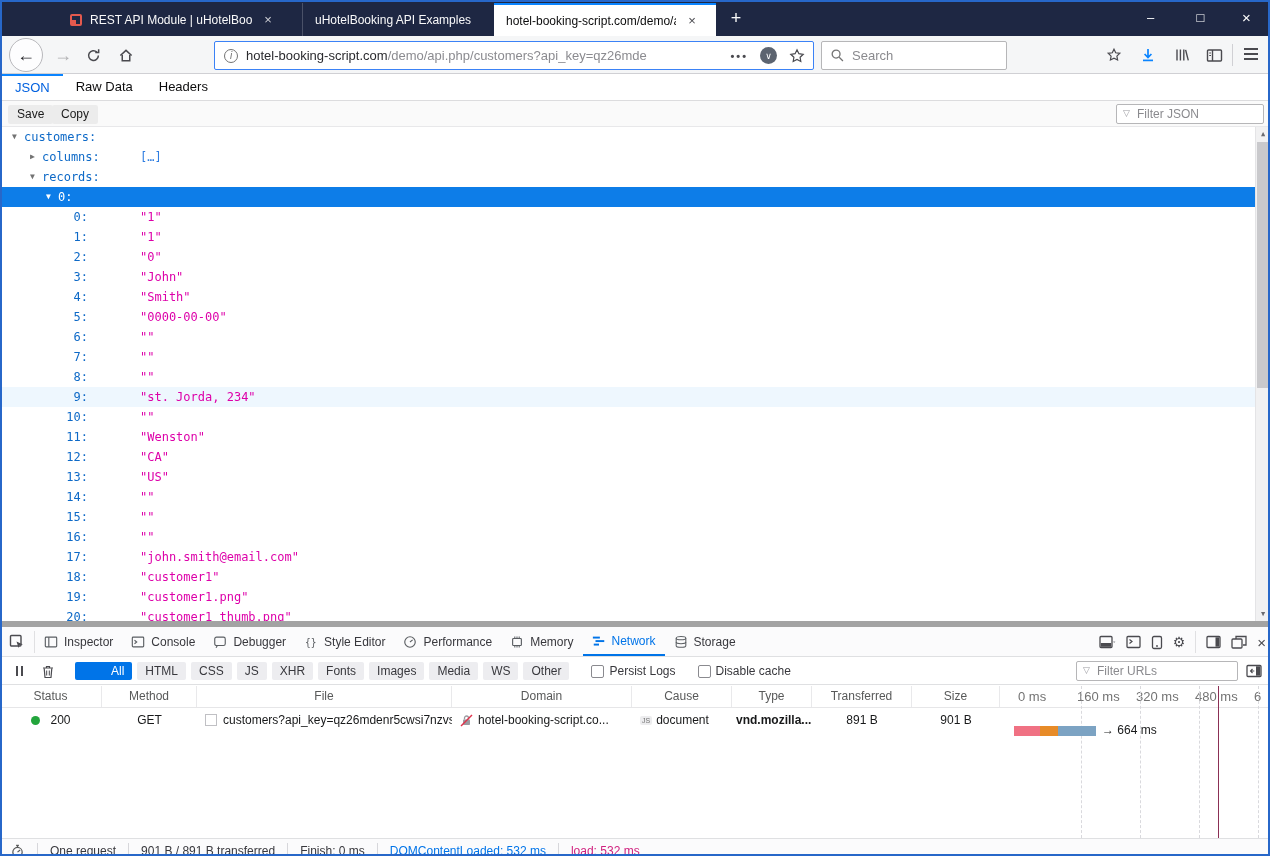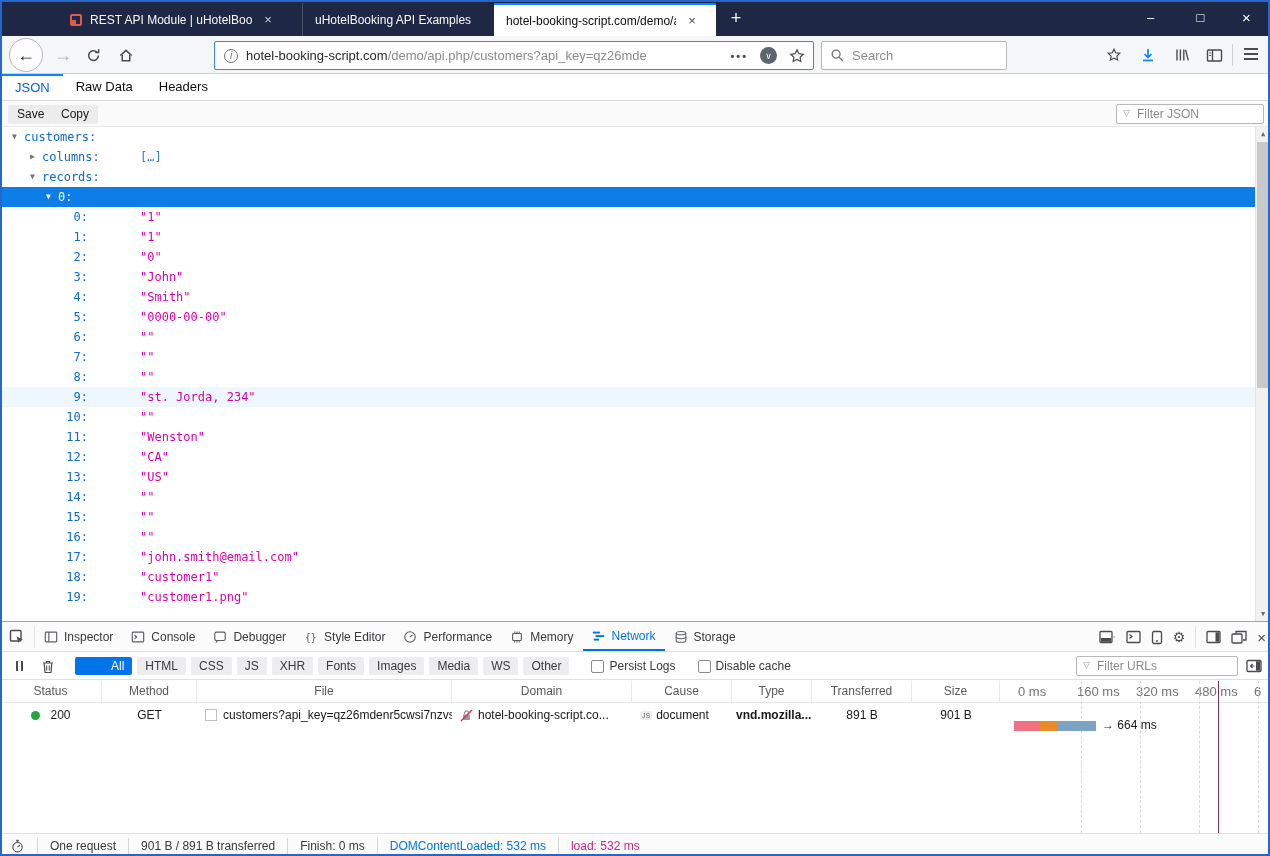--- a/index.html
+++ b/index.html
@@ -75,21 +75,21 @@
   .t1 { left:30px; } .l1 { position:absolute; left:42px; }
   .t2 { left:46px; } .l2 { position:absolute; left:58px; }
   .k3 { position:absolute; left:0; width:88px; text-align:right; display:inline-block; }
   
   .tscroll { position:absolute; right:0; top:0; width:15px; height:494px; background:#f1f1f2; border-left:1px solid #e4e4e6; }
   .tscroll .arr { position:absolute; left:0; width:14px; text-align:center; color:#6b6b70; font-size:7px; }
   .tscroll .up { top:3px; } .tscroll .dn { bottom:3px; }
   .thumb { position:absolute; left:1px; top:15px; width:12px; height:246px; background:#c9c9cc; }
 
   
-  .devtools { position:absolute; top:621px; left:0; width:1270px; height:211px; background:#fff; border-top:1px solid #a3a3a3; }
+  .devtools { position:absolute; top:621px; left:0; width:1270px; height:211px; background:#fff; border-top:6px solid #a3a3a3; }
   .dt-tabbar { position:absolute; top:0; left:0; width:1270px; height:30px; background:#fbfbfc; border-bottom:1px solid #dfe0e2; display:flex; align-items:stretch; }
   .dtab { display:flex; align-items:center; gap:6px; padding:0 9px; color:#38383d; }
   .dtab.active { color:#0074e8; border-bottom:2px solid #0074e8; }
   .dtab svg { flex:0 0 auto; }
   .picked { width:34px; display:flex; align-items:center; justify-content:center; }
   .vsep { width:1px; height:22px; background:#e0e0e2; align-self:center; }
   .dt-right { position:absolute; right:4px; top:0; height:30px; display:flex; align-items:center; gap:10px; }
   .gear { font-size:14px; color:#4a4a4f; }
   .xclose { font-size:15px; color:#4a4a4f; }
 
@@ -341,20 +341,24 @@
           <span class="jkey k3">17:</span>
           <span class="jval">"john.smith@email.com"</span>
         </div>
         <div class="jrow lvl3">
           <span class="jkey k3">18:</span>
           <span class="jval">"customer1"</span>
         </div>
         <div class="jrow lvl3">
           <span class="jkey k3">19:</span>
           <span class="jval">"customer1.png"</span>
+        </div>
+        <div class="jrow lvl3">
+          <span class="jkey k3">20:</span>
+          <span class="jval">"customer1_thumb.png"</span>
         </div>
       </div>
     <div class="tscroll">
       <div class="arr up">▲</div>
       <div class="thumb"></div>
       <div class="arr dn">▼</div>
     </div>
   </div>
 
   <div class="devtools">

